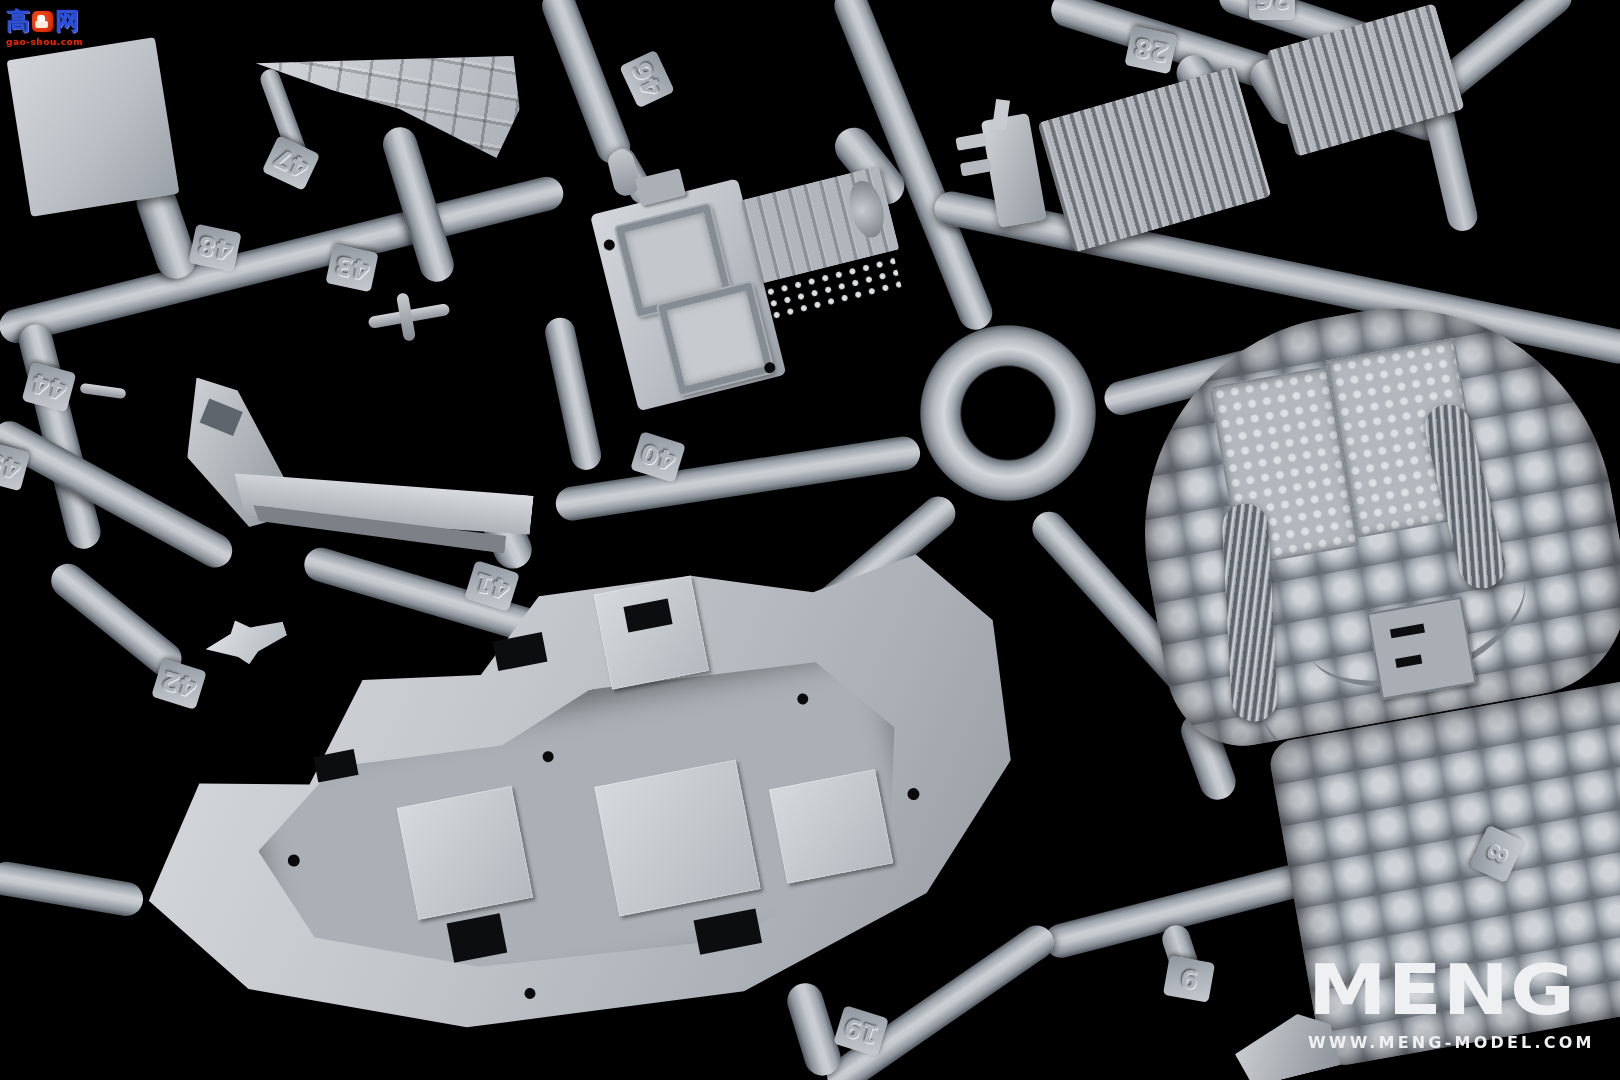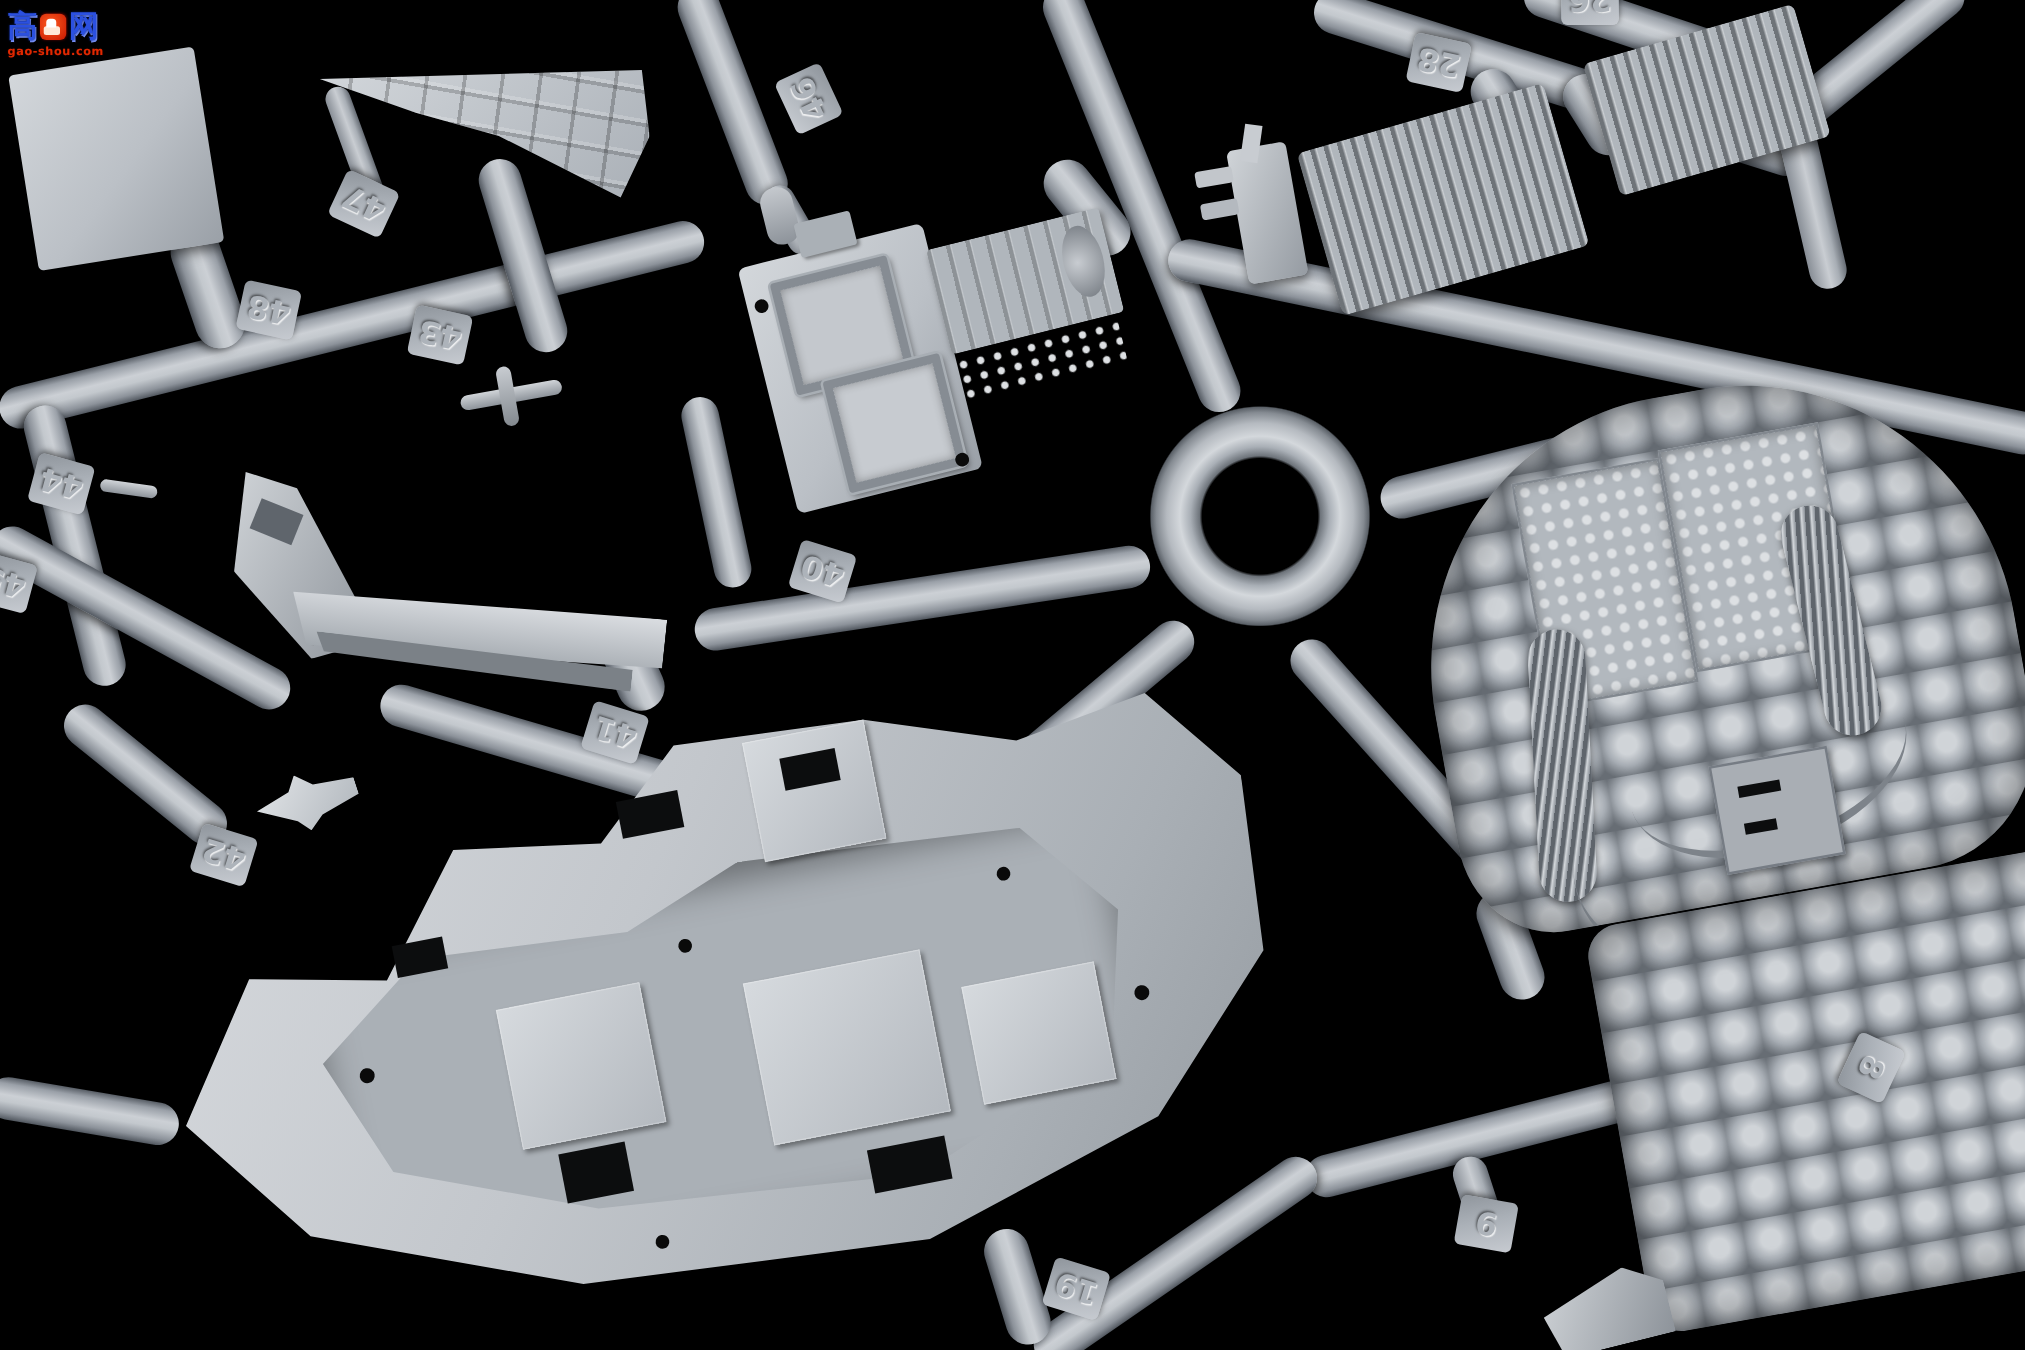--- a/index.html
+++ b/index.html
@@ -239,14 +239,18 @@
 
   <div class="wm">
     <div class="wm-row">
       <span class="wm-cn">高</span>
       <span class="wm-thumb"></span>
       <span class="wm-cn">网</span>
     </div>
     <div class="wm-url">gao-shou.com</div>
   </div>
 
+  <div class="brand">
+    <div class="brand-name">MENG</div>
+    <div class="brand-url">WWW.MENG-MODEL.COM</div>
+  </div>
 
 </div>
 
 </body></html>

